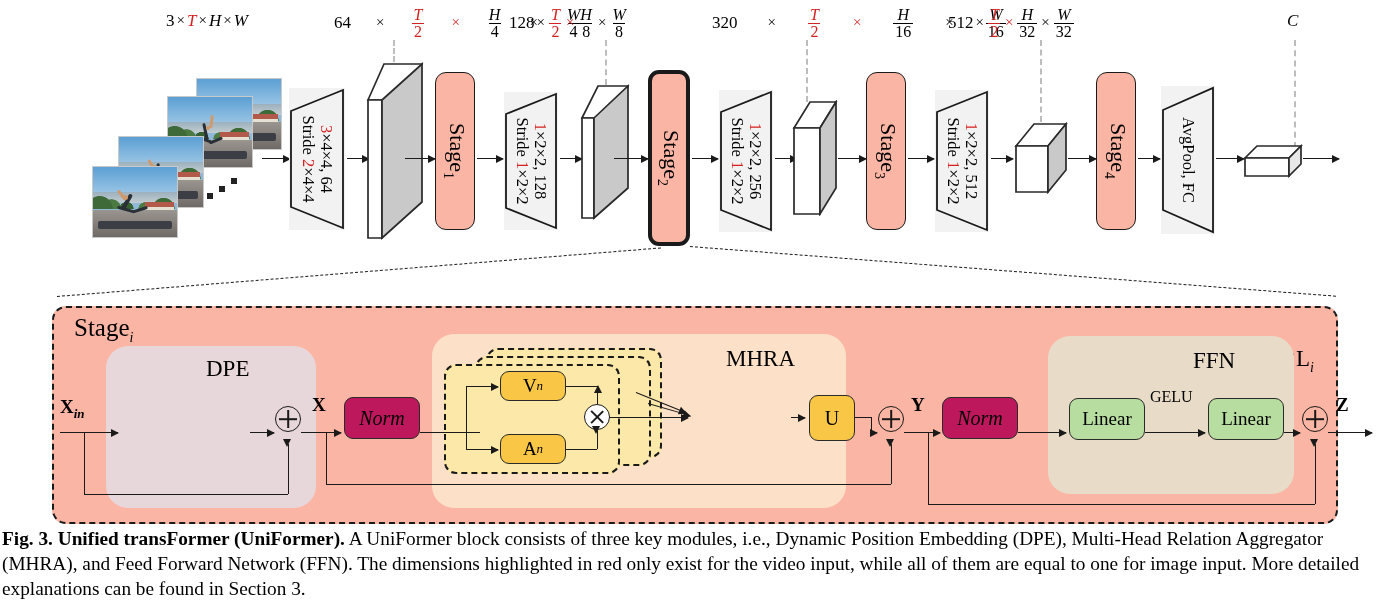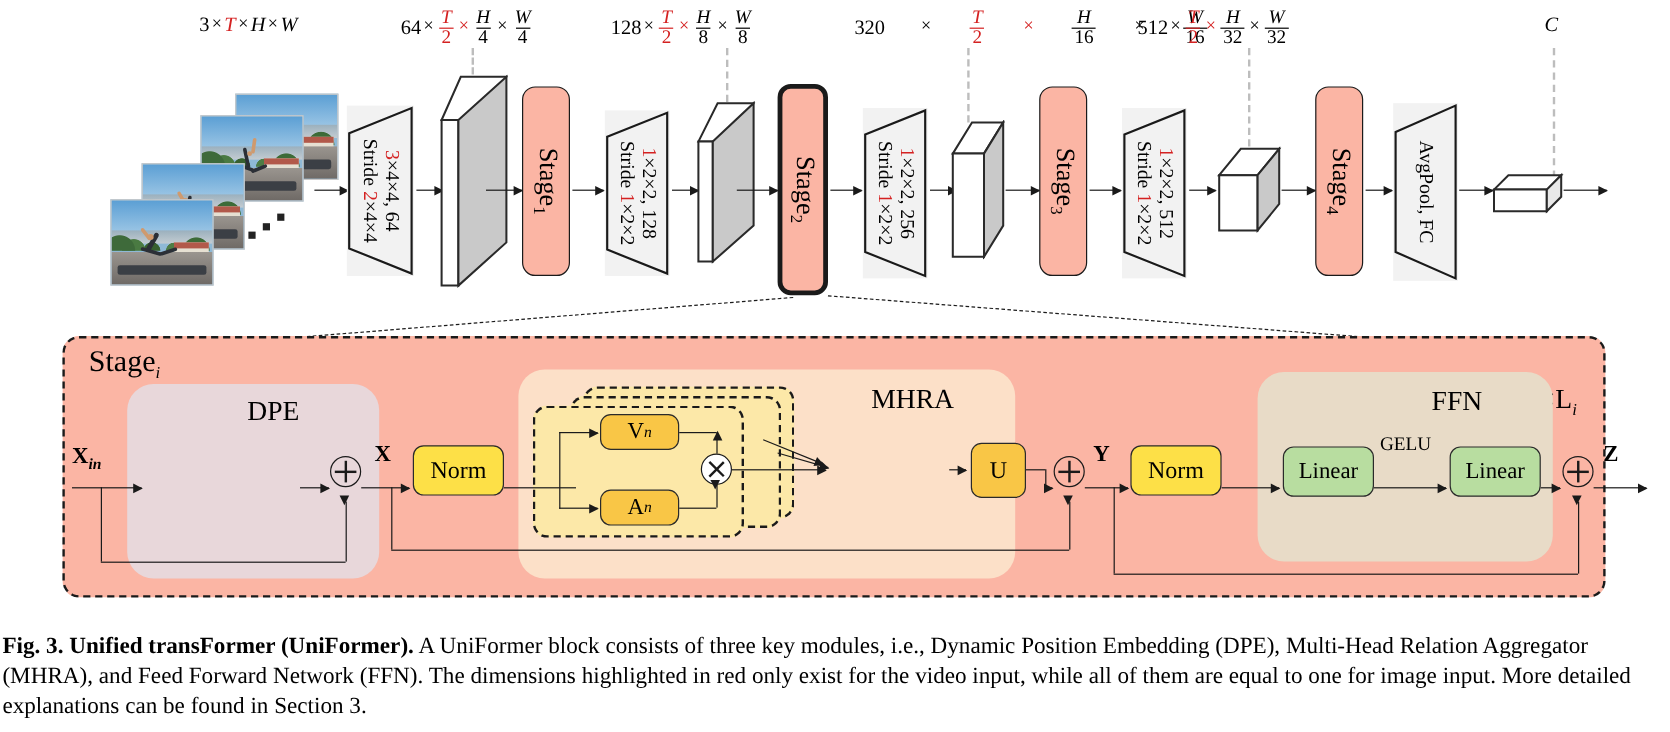--- a/index.html
+++ b/index.html
@@ -81,36 +81,36 @@
                   border-bottom:4.5px solid transparent; }
   .varrow { position:absolute; width:0; border-left:1.5px solid #1a1a1a; }
   .varrow::after { content:""; position:absolute; left:-4.5px; top:-1px;
                    border-bottom:8px solid #1a1a1a; border-left:4.5px solid transparent;
                    border-right:4.5px solid transparent; }
   .varrow.noh::after { display:none; }
   .vline { position:absolute; width:0; border-left:1.5px solid #1a1a1a; }
   .hline { position:absolute; height:0; border-top:1.5px solid #1a1a1a; }
 
   
-  #stageblock { position:absolute; left:52px; top:280px; width:1286px; height:218px;
+  #stageblock { position:absolute; left:52px; top:306px; width:1286px; height:218px;
                 background:#fbb5a4; border:2.2px dashed #1a1a1a; border-radius:14px; }
   .connector { position:absolute; border-top:1.7px dashed #1a1a1a;
                transform-origin:left center; height:0; }
 
   .grpbox { position:absolute; border-radius:22px; }
   .grp-dpe { background:#e8d7da; }
   .grp-mhra{ background:#fce0c8; }
   .grp-ffn { background:#e8dbc7; }
   .grplabel{ position:absolute; font-size:23px; font-family:"Liberation Serif", serif; }
 
   .node { position:absolute; border:1.7px solid #2a2a2a; border-radius:9px;
           display:flex; align-items:center; justify-content:center;
           font-family:"Liberation Serif", serif; font-size:20px; background:#fff; }
   .n-dw   { background:#bfe2f5; }
-  .n-norm { background:#fde047; }
+  .n-norm { background:#be185d;font-style:italic; }
   .n-yell { background:#f9c646; }
   .n-green{ background:#b8dda0; }
 
   .dashgrp { position:absolute; border:2.2px dashed #1a1a1a; border-radius:12px;
              background:#fce8a8; }
 
   .oplus { position:absolute; width:26px; height:26px; border-radius:50%;
            border:1.7px solid #1a1a1a; background:transparent; }
   .oplus::before, .oplus::after { content:""; position:absolute; background:#1a1a1a; }
   .oplus::before { left:50%; top:3px; width:1.6px; height:calc(100% - 6px);
@@ -145,21 +145,21 @@
   <div class="dimlabel" style="left:166px; top:12px;">
     <span>3</span>
       <span class="times">×</span>
       <i class="red">T</i>
       <span class="times">×</span>
       <i>H</i>
       <span class="times">×</span>
       <i>W</i>
   </div>
 
-  <div class="dimlabel" style="left:334px; top:6px;">
+  <div class="dimlabel" style="left:334px; top:6px;gap:23px;">
     <span>64</span>
       <span class="times">×</span>
     <span class="frac red">
         <span class="num">T</span>
         <span class="den">2</span>
       </span>
     <span class="times red">×</span>
     <span class="frac">
         <span class="num">H</span>
         <span class="den">4</span>

